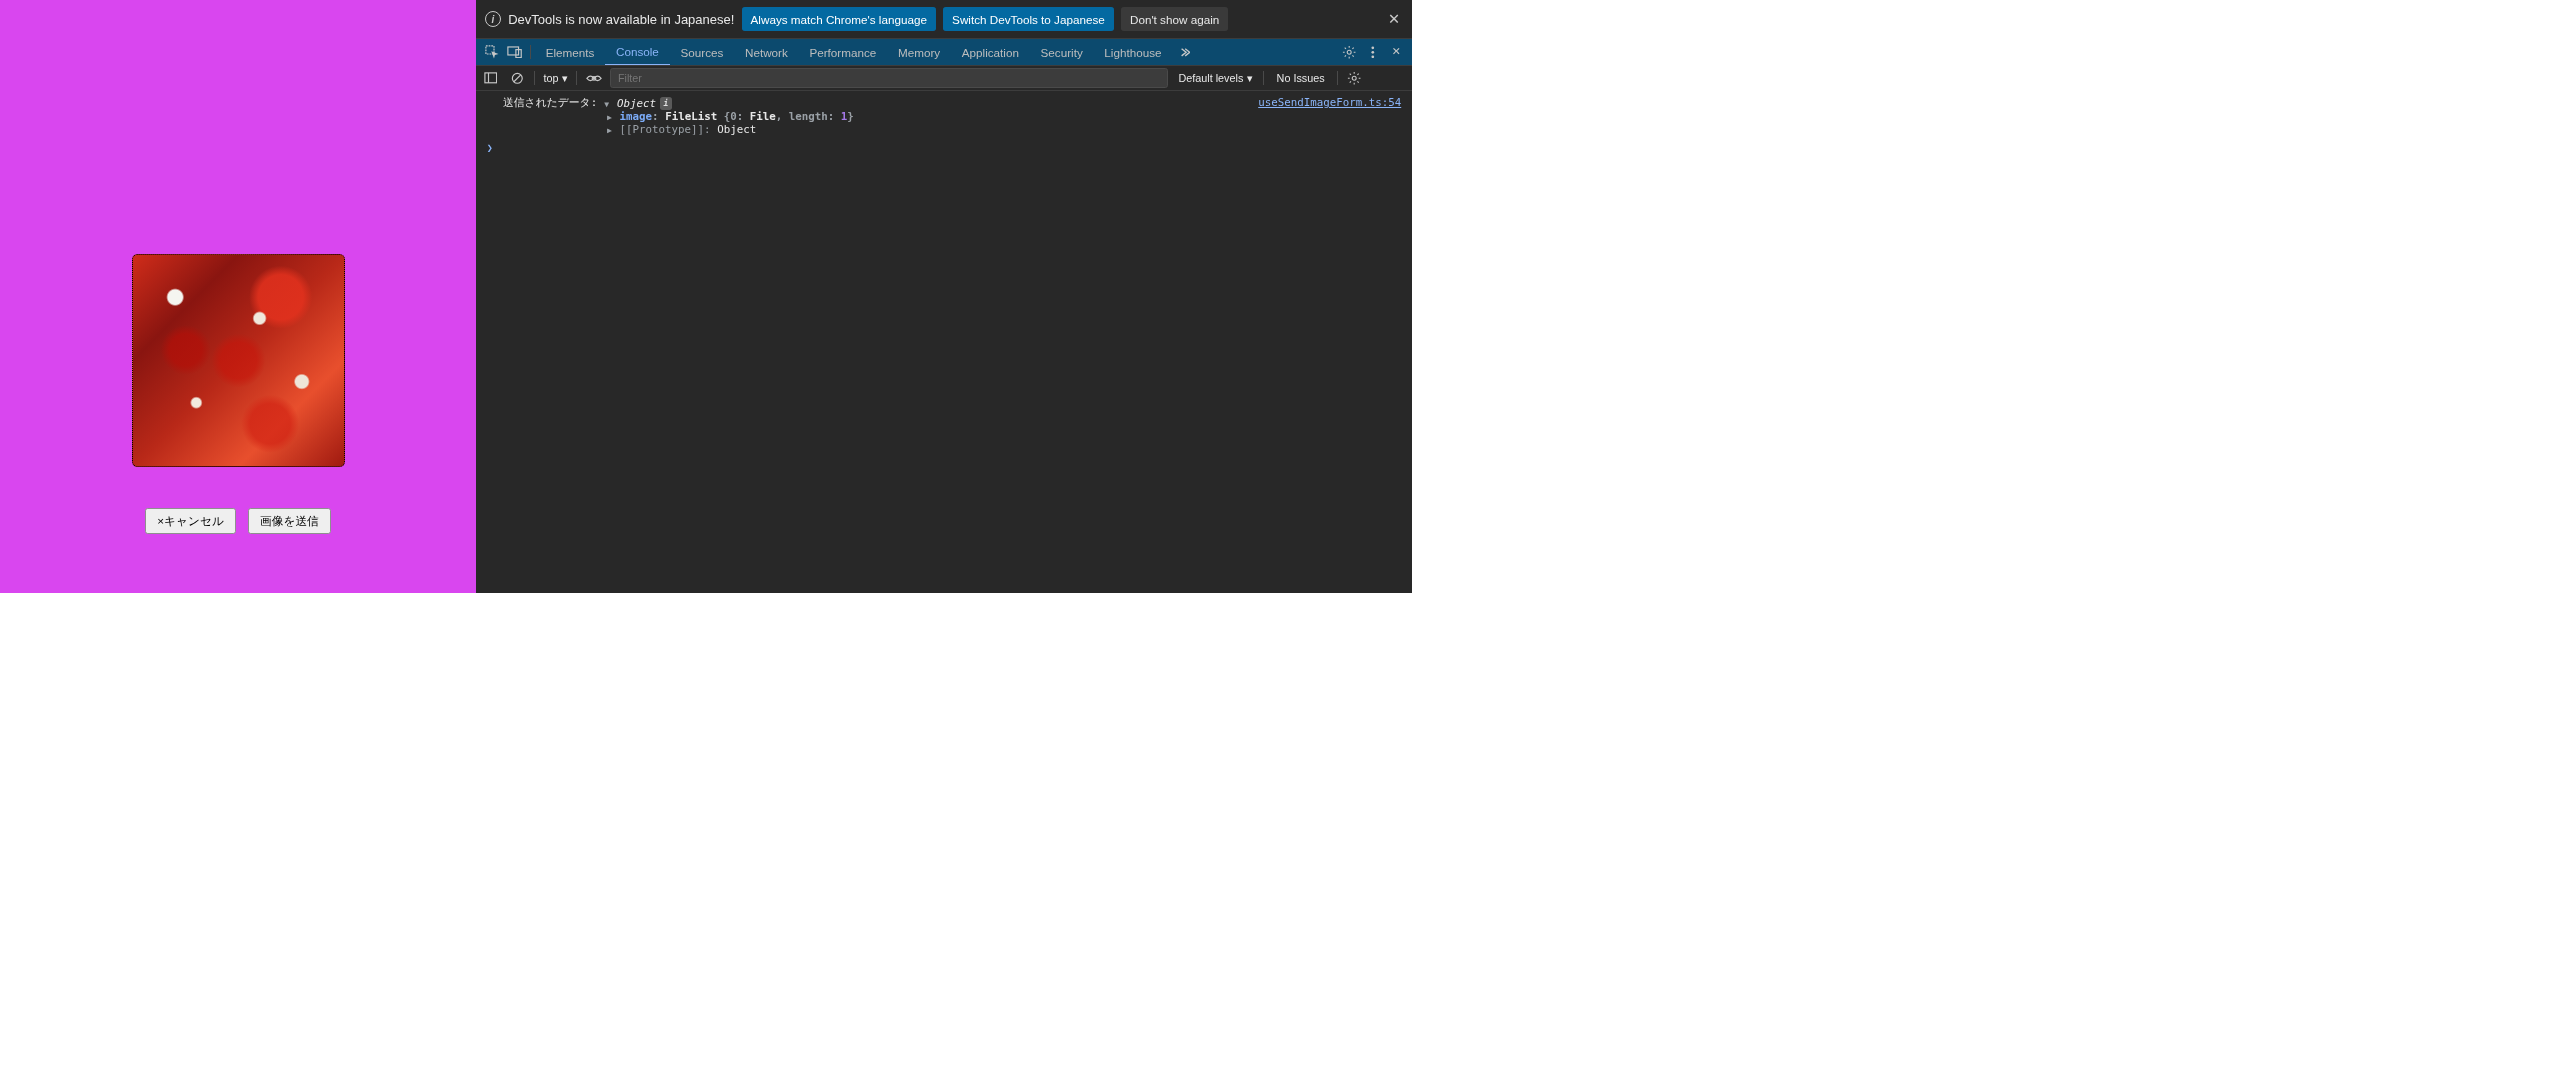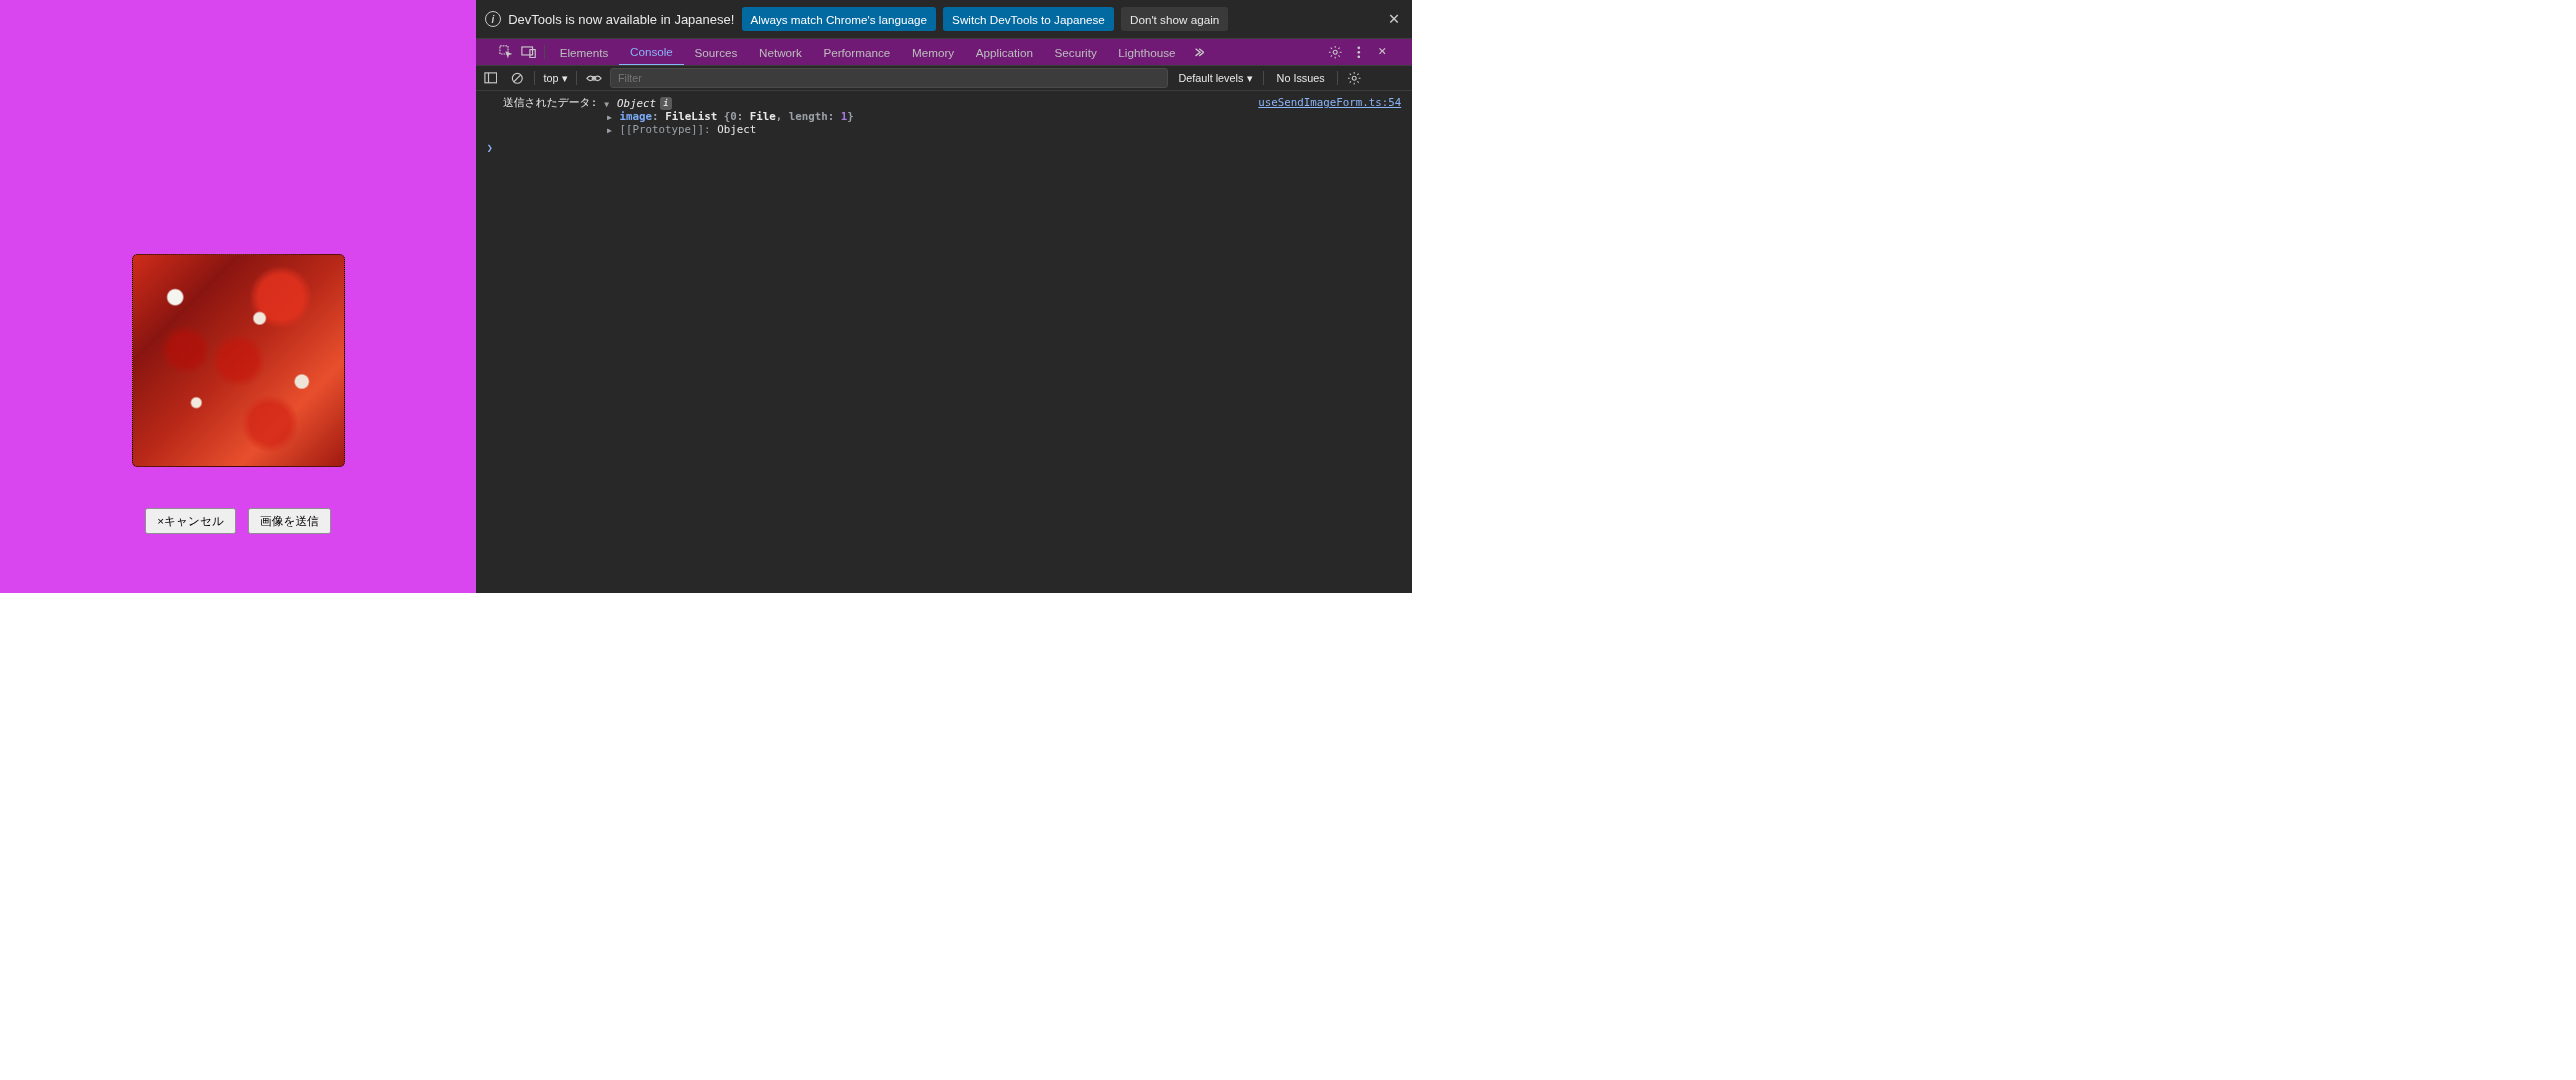--- a/index.html
+++ b/index.html
@@ -108,25 +108,25 @@
       height: 18px;
       display: flex;
       align-items: center;
       justify-content: center;
       cursor: pointer;
       color: #c8c8c8;
       font-size: 14.4px;
     }
     .tabbar {
       height: 27px;
-      background: #701a75;
+      background: #0c4a6e;
       display: flex;
       align-items: center;
       border-bottom: 0.9px solid #3c3c3c;
-      padding: 0 18px;
+      padding: 0 4px;
     }
     .tabbar-icon {
       width: 23.4px;
       height: 23.4px;
       display: flex;
       align-items: center;
       justify-content: center;
       color: #c8c8c8;
       cursor: pointer;
     }

